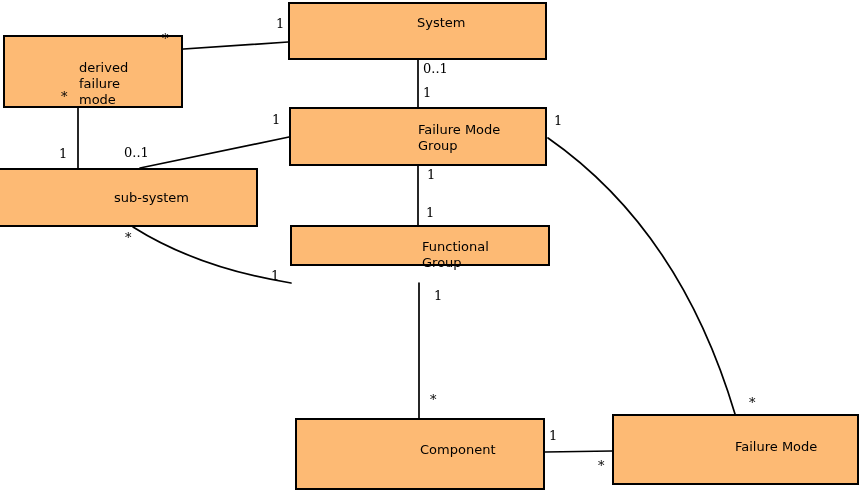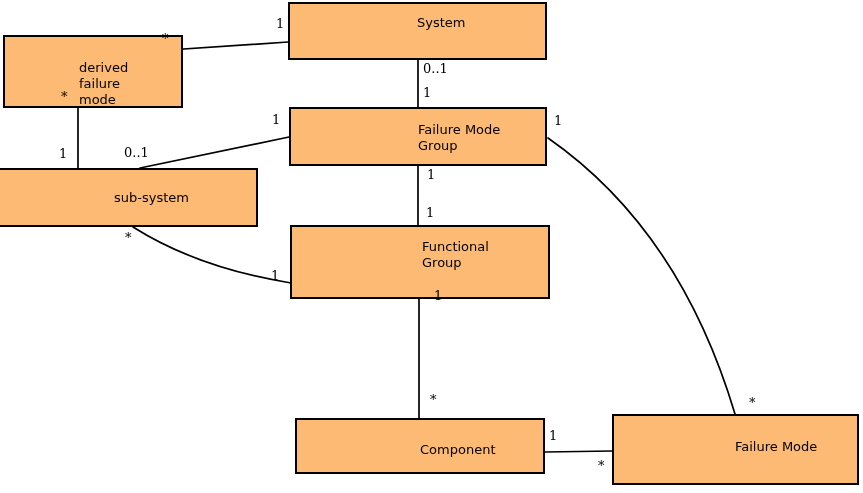--- a/index.html
+++ b/index.html
@@ -69,26 +69,26 @@
 
   <div class="entity" style="left:289px; top:107px; width:258px; height:59px;">
     <span class="entity-label" style="left:127px; top:13px;">Failure Mode
 Group</span>
   </div>
 
   <div class="entity" style="left:-2px; top:168px; width:260px; height:59px;">
     <span class="entity-label" style="left:90px; top:20px;margin-left:24px;">sub-system</span>
   </div>
 
-  <div class="entity" style="left:290px; top:225px; width:260px; height:74px;">
+  <div class="entity" style="left:290px; top:225px; width:260px; height:41px;">
     <span class="entity-label" style="left:130px; top:12px;">Functional
 Group</span>
   </div>
 
-  <div class="entity" style="left:295px; top:418px; width:250px; height:56px;">
+  <div class="entity" style="left:295px; top:418px; width:250px; height:72px;">
     <span class="entity-label" style="left:123px; top:22px;">Component</span>
   </div>
 
   <div class="entity" style="left:612px; top:414px; width:247px; height:71px;">
     <span class="entity-label" style="left:121px; top:23px;">Failure Mode</span>
   </div>
 
   <span class="card" style="left:162px; top:32px;">*</span>
   <span class="card" style="left:276px; top:17px;">1</span>
 

